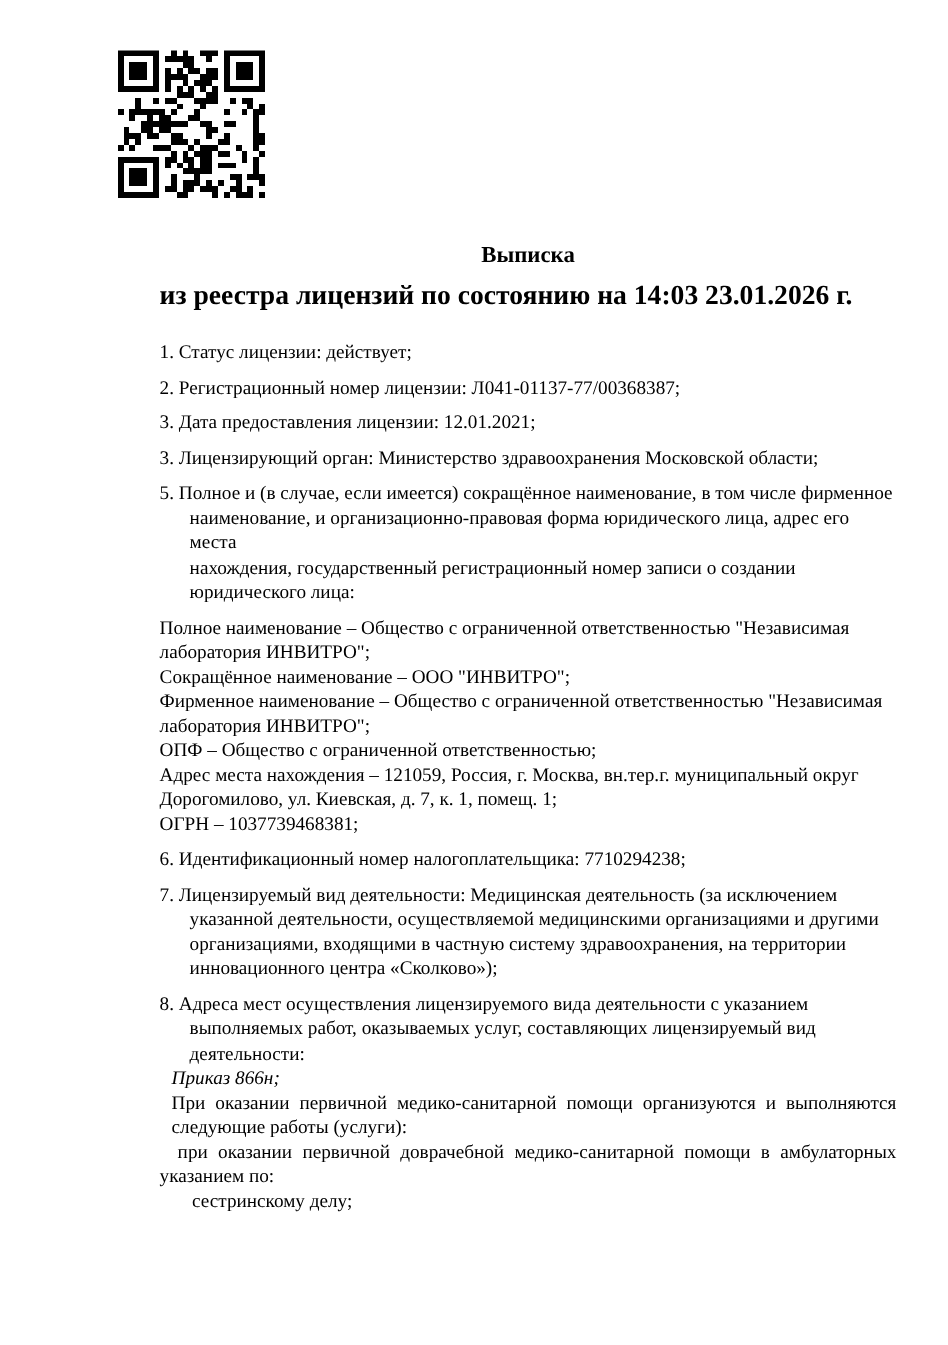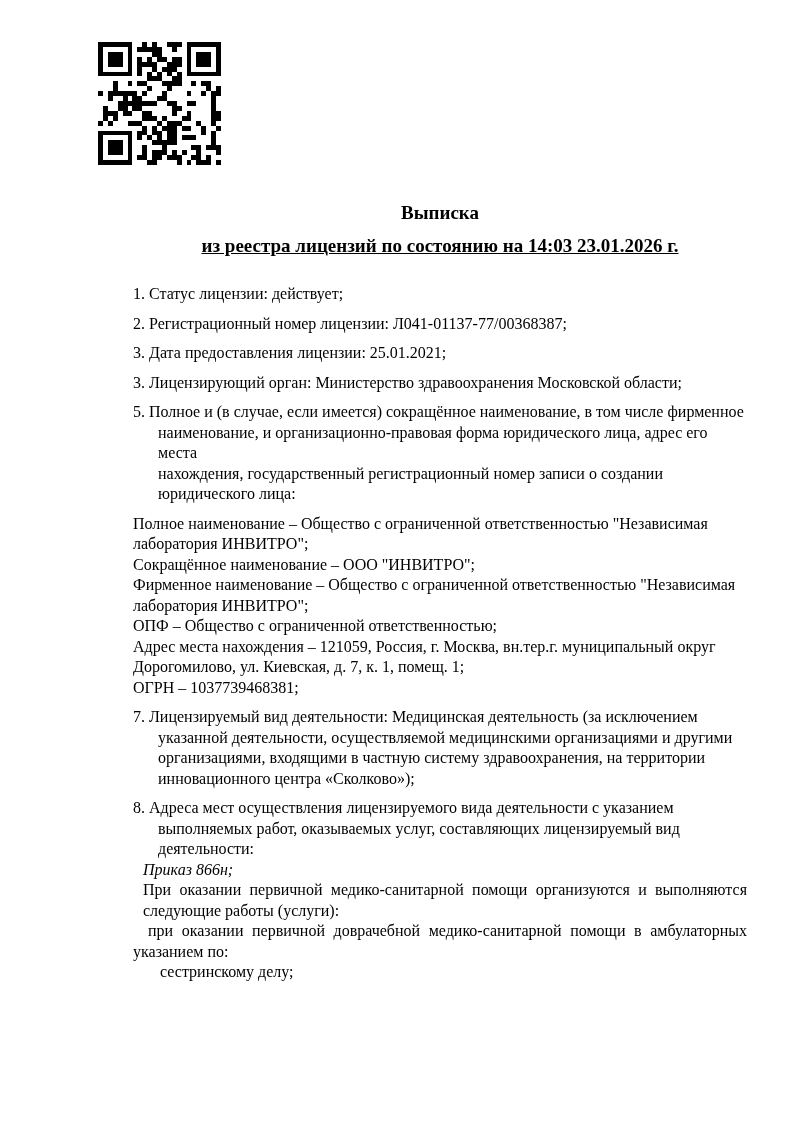--- a/index.html
+++ b/index.html
@@ -43,25 +43,24 @@
   }
   .title {
     margin: 201px 0 0 0;
     font-size: 19px;
     line-height: 24px;
     font-weight: bold;
     text-align: center;
   }
   .subtitle {
     margin: 9px 0 0 0;
-    font-size: 19px;
+    font-size: 23px;
     line-height: 24px;
     font-weight: bold;
-    text-align: center;
-    text-decoration: underline;
+    text-align: left;
   }
   .content p {
     margin: 9px 0 0 0;
   }
   .first-item { margin-top: 26px !important; }
   .hang {
     padding-left: 25px;
     text-indent: -25px;
     white-space: pre-line;
   }
@@ -286,35 +285,36 @@
         <rect x="2" y="20" width="3" height="3"></rect>
       </svg>
   </div>
 
   <div class="content">
     <h1 class="title">Выписка</h1>
     <h2 class="subtitle">из реестра лицензий по состоянию на 14:03 23.01.2026 г.</h2>
 
     <p class="hang first-item">1. Статус лицензии: действует;</p>
     <p class="hang">2. Регистрационный номер лицензии: Л041-01137-77/00368387;</p>
-    <p class="hang">3. Дата предоставления лицензии: 25.01.2021;</p>
+    <p class="hang">3. Дата предоставления лицензии: 12.01.2021;</p>
     <p class="hang">3. Лицензирующий орган: Министерство здравоохранения Московской области;</p>
     <p class="hang">5. Полное и (в случае, если имеется) сокращённое наименование, в том числе фирменное
 наименование, и организационно-правовая форма юридического лица, адрес его места
 нахождения, государственный регистрационный номер записи о создании
 юридического лица:</p>
     <p class="plain">Полное наименование – Общество с ограниченной ответственностью "Независимая
 лаборатория ИНВИТРО";
 Сокращённое наименование – ООО "ИНВИТРО";
 Фирменное наименование – Общество с ограниченной ответственностью "Независимая
 лаборатория ИНВИТРО";
 ОПФ – Общество с ограниченной ответственностью;
 Адрес места нахождения – 121059, Россия, г. Москва, вн.тер.г. муниципальный округ
 Дорогомилово, ул. Киевская, д. 7, к. 1, помещ. 1;
 ОГРН – 1037739468381;</p>
+    <p class="hang">6. Идентификационный номер налогоплательщика: 7710294238;</p>
     <p class="hang">7. Лицензируемый вид деятельности: Медицинская деятельность (за исключением
 указанной деятельности, осуществляемой медицинскими организациями и другими
 организациями, входящими в частную систему здравоохранения, на территории
 инновационного центра «Сколково»);</p>
     <p class="hang">8. Адреса мест осуществления лицензируемого вида деятельности с указанием
 выполняемых работ, оказываемых услуг, составляющих лицензируемый вид
 деятельности:</p>
     <p class="tight ind10">Приказ 866н;</p>
     <p class="tight just ind10h">При оказании первичной медико-санитарной помощи организуются и выполняются следующие работы (услуги):</p>
     <p class="tight just indfirst">при оказании первичной доврачебной медико-санитарной помощи в амбулаторных указанием по:</p>

